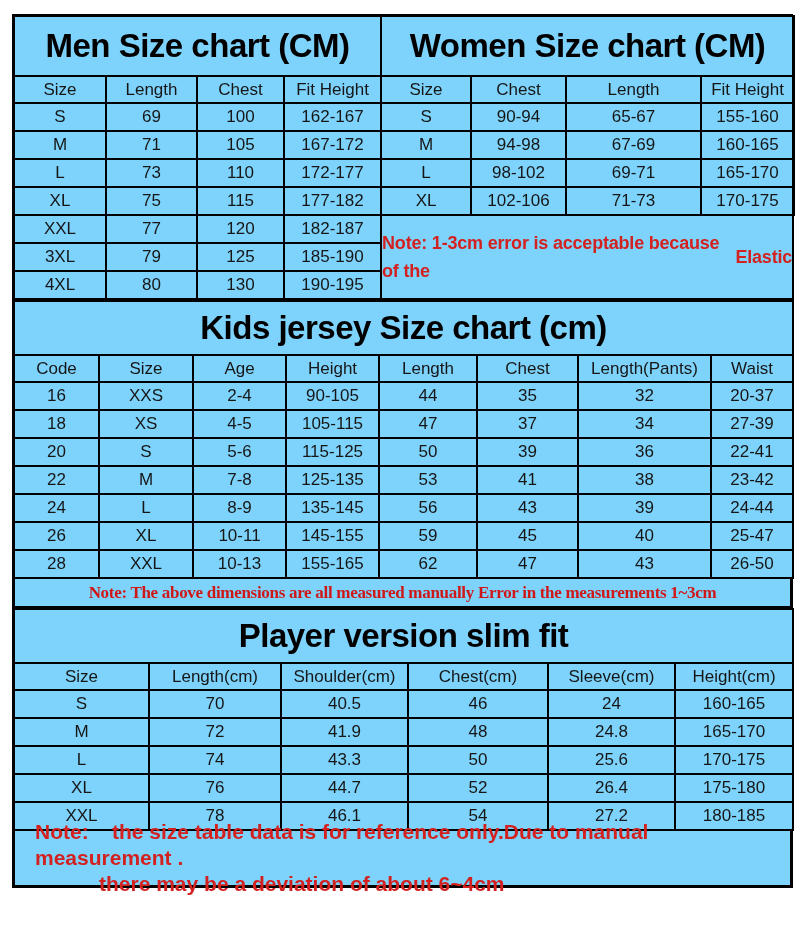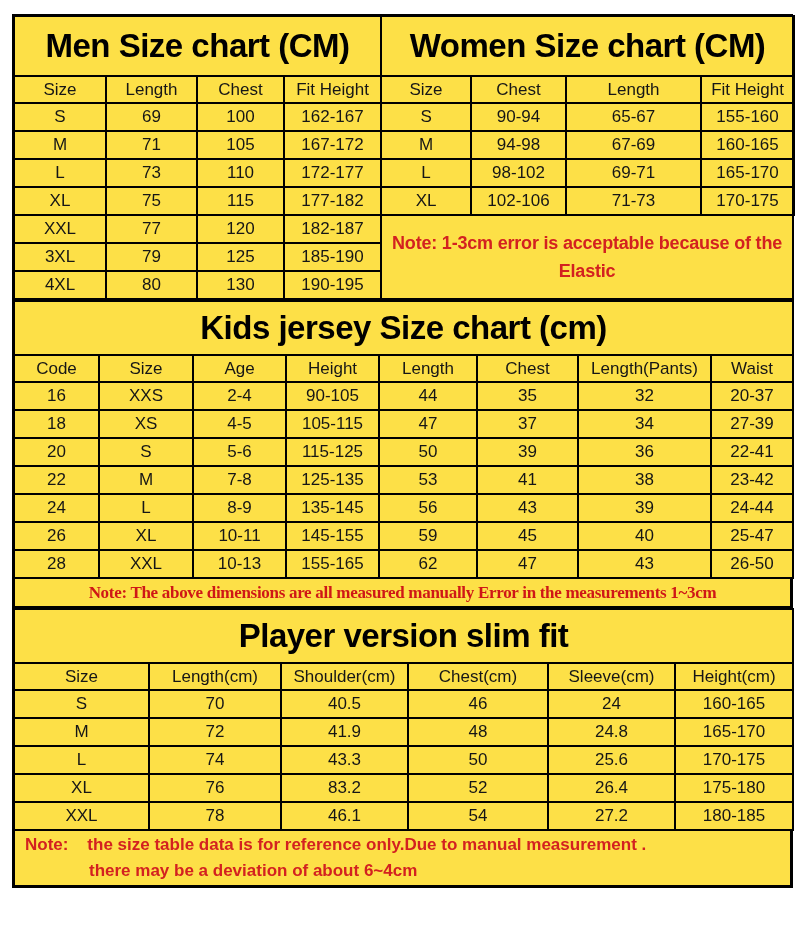--- a/index.html
+++ b/index.html
@@ -3,21 +3,21 @@
 <meta charset="utf-8">
 <style>
   html,body{margin:0;padding:0;}
   body{
     width:800px;height:937px;background:#ffffff;
     font-family:"Liberation Sans",sans-serif;color:#111;
     position:relative;overflow:hidden;
   }
   .sheet{
     position:absolute;left:12px;top:14px;width:779px;
-    border:1px solid #000;background:#fde047;
+    border:1px solid #000;background:#7dd3fc;
   }
   .top-row{display:flex;align-items:stretch;}
   .right-col{width:412px;display:flex;flex-direction:column;}
 
   table.tbl{border-collapse:collapse;table-layout:fixed;}
   table.men{width:367px;}
   table.women{width:412px;}
   table.kids,table.player{width:779px;}
 
   .tbl th,.tbl td{
@@ -31,37 +31,37 @@
   .tbl th.title{
     font-size:33px;font-weight:700;letter-spacing:-0.5px;color:#000;
     height:58px;
   }
   table.kids th.title,table.player th.title{height:52px;}
   .tbl tr.hdr th{height:25px;}
   .tbl tbody td{height:26px;}
 
   .women-note{
     flex:1;border:2px solid #000;border-top:none;border-left:none;
-    display:flex;flex-direction:column;justify-content:center;align-items:center;
+    display:flex;flex-direction:row;justify-content:center;align-items:center;
     color:#d32120;font-weight:700;font-size:18px;line-height:28px;
     letter-spacing:-0.2px;
   }
 
   .kids-note{
     border:2px solid #000;border-top:none;height:27px;
     display:flex;align-items:center;justify-content:center;
     font-family:"Liberation Serif",serif;font-weight:700;font-size:17px;
     color:#cf1717;white-space:nowrap;letter-spacing:-0.3px;
   }
 
   .bottom-note{
     border:2px solid #000;border-top:none;height:56px;
     display:flex;flex-direction:column;justify-content:center;
-    color:#d32120;font-weight:700;font-size:17px;line-height:26px;
-    padding-left:10px;box-sizing:border-box;
+    color:#d32120;font-weight:700;font-size:21px;line-height:26px;
+    padding-left:20px;box-sizing:border-box;
   }
   .bottom-note .line1{white-space:pre-wrap;}
   .bottom-note .line2{padding-left:64px;}
 </style>
 </head>
 <body>
 
 <div class="sheet">
 
   <div class="top-row">
@@ -329,21 +329,21 @@
           <td>L</td>
           <td>74</td>
           <td>43.3</td>
           <td>50</td>
           <td>25.6</td>
           <td>170-175</td>
         </tr>
         <tr>
           <td>XL</td>
           <td>76</td>
-          <td>83.2</td>
+          <td>44.7</td>
           <td>52</td>
           <td>26.4</td>
           <td>175-180</td>
         </tr>
         <tr>
           <td>XXL</td>
           <td>78</td>
           <td>46.1</td>
           <td>54</td>
           <td>27.2</td>

